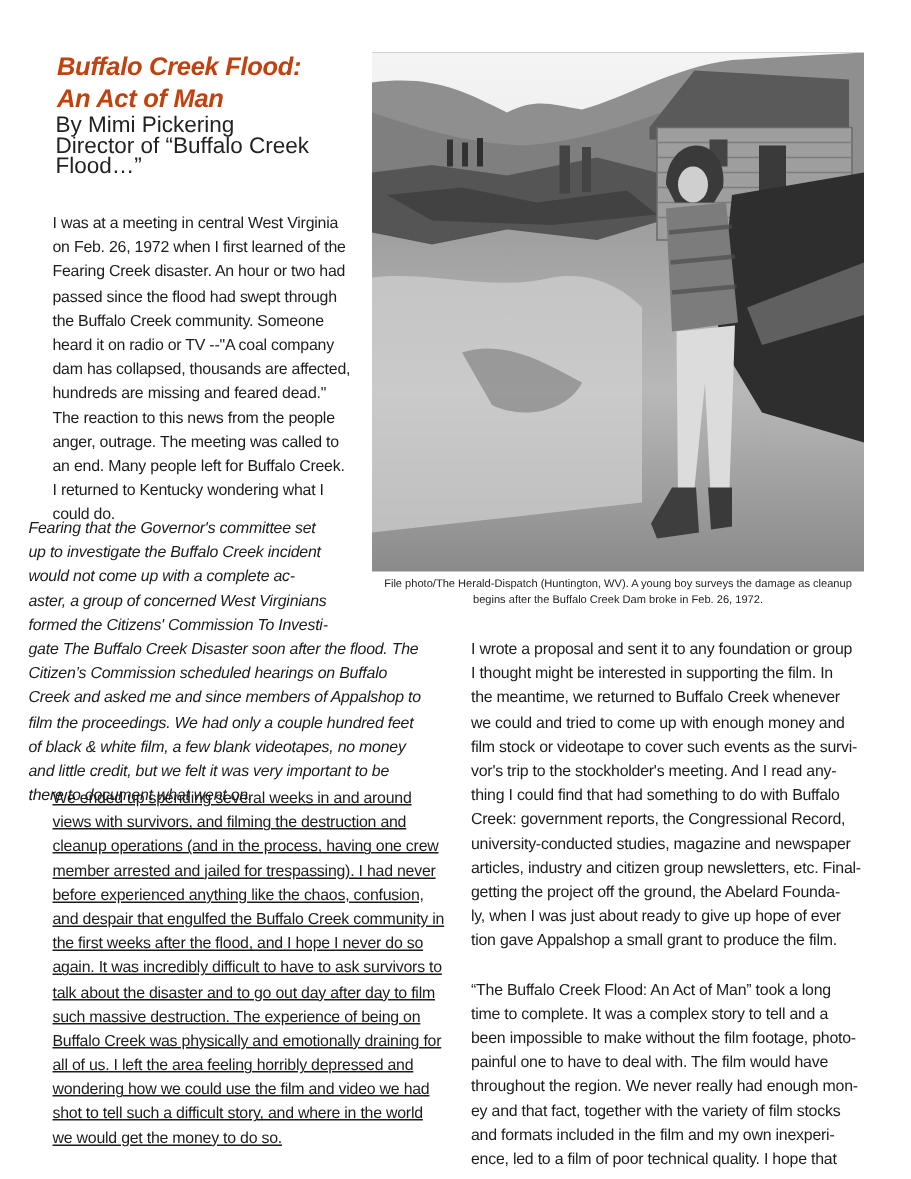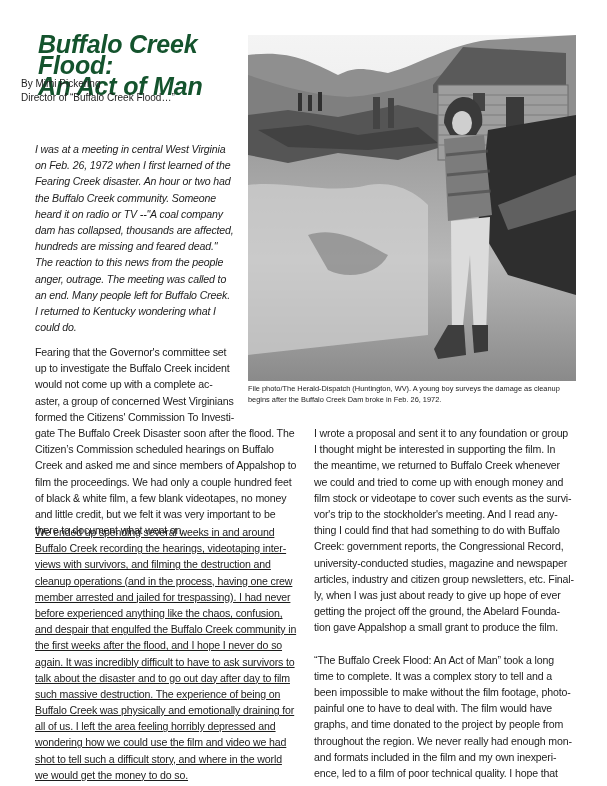--- a/index.html
+++ b/index.html
@@ -5,45 +5,45 @@
   html, body { margin: 0; padding: 0; background: #ffffff; }
   body {
     width: 607px; height: 786px; position: relative; overflow: hidden;
     font-family: "Liberation Sans", "DejaVu Sans", sans-serif;
     color: #1a1a1a;
   }
   .abs { position: absolute; }
   .title {
     left: 38px; top: 34px; width: 220px;
     font-weight: bold; font-style: italic;
-    font-size: 25px; line-height: 21px; color: #14532d;
+    font-size: 17px; line-height: 21px; color: #c2410c;
     letter-spacing: -0.2px;
   }
   .byline {
-    left: 21px; top: 77px; width: 210px;
-    font-size: 10px; line-height: 13.5px; color: #222;
+    left: 37px; top: 77px; width: 210px;
+    font-size: 15px; line-height: 13.5px; color: #222;
   }
   .para {
     font-size: 10.6px; line-height: 16.2px; color: #1c1c1c;
     letter-spacing: -0.15px;
     white-space: nowrap;
   }
   .para .ln { display: block; height: 16.2px; }
-  .p1 { left: 35px; top: 141px; font-style: italic; }
-  .p2 { left: 35px; top: 344px; }
+  .p1 { left: 35px; top: 141px; }
+  .p2 { left: 19px; top: 344px; font-style: italic; }
   .p3 { left: 35px; top: 524px; text-decoration: underline; }
   .p5 { left: 314px; top: 425px; }
 
   .photo {
     left: 248px; top: 35px; width: 328px; height: 346px;
     overflow: hidden; background: #9a9a9a;
   }
   .caption {
     left: 248px; top: 384px; width: 328px;
-    font-size: 7.4px; line-height: 10.5px; text-align: left; color: #222;
+    font-size: 7.4px; line-height: 10.5px; text-align: center; color: #222;
   }
 </style>
 </head>
 <body>
 
 <div class="abs title">
   <div>Buffalo Creek Flood:</div>
   <div>An Act of Man</div>
 </div>
 
@@ -117,20 +117,21 @@
 
 <div class="abs caption">
   <div>File photo/The Herald-Dispatch (Huntington, WV).  A young boy surveys the damage as cleanup</div>
   <div>begins after the Buffalo Creek Dam broke in Feb. 26, 1972.</div>
 </div>
 
 <div class="abs para p1">
   <span class="ln">I was at a meeting in central West Virginia</span>
   <span class="ln">on Feb. 26, 1972 when I first learned of the</span>
   <span class="ln">Fearing Creek disaster. An hour or two had</span>
+  <span class="ln">passed since the flood had swept through</span>
   <span class="ln">the Buffalo Creek community. Someone</span>
   <span class="ln">heard it on radio or TV --"A coal company</span>
   <span class="ln">dam has collapsed, thousands are affected,</span>
   <span class="ln">hundreds are missing and feared dead."</span>
   <span class="ln">The reaction to this news from the people</span>
   <span class="ln">anger, outrage. The meeting was called to</span>
   <span class="ln">an end. Many people left for Buffalo Creek.</span>
   <span class="ln">I returned to Kentucky wondering what I</span>
   <span class="ln">could do.</span>
 </div>
@@ -145,21 +146,20 @@
   <span class="ln">Citizen’s Commission scheduled hearings on Buffalo</span>
   <span class="ln">Creek and asked me and since members of Appalshop to</span>
   <span class="ln">film the proceedings. We had only a couple hundred feet</span>
   <span class="ln">of black &amp; white film, a few blank videotapes, no money</span>
   <span class="ln">and little credit, but we felt it was very important to be</span>
   <span class="ln">there to document what went on.</span>
 </div>
 
 <div class="abs para p3">
   <span class="ln">We ended up spending several weeks in and around</span>
-  <span class="ln">Buffalo Creek recording the hearings, videotaping inter-</span>
   <span class="ln">views with survivors, and filming the destruction and</span>
   <span class="ln">cleanup operations (and in the process, having one crew</span>
   <span class="ln">member arrested and jailed for trespassing). I had never</span>
   <span class="ln">before experienced anything like the chaos, confusion,</span>
   <span class="ln">and despair that engulfed the Buffalo Creek community in</span>
   <span class="ln">the first weeks after the flood, and I hope I never do so</span>
   <span class="ln">again. It was incredibly difficult to have to ask survivors to</span>
   <span class="ln">talk about the disaster and to go out day after day to film</span>
   <span class="ln">such massive destruction. The experience of being on</span>
   <span class="ln">Buffalo Creek was physically and emotionally draining for</span>
@@ -173,26 +173,26 @@
   <span class="ln">I wrote a proposal and sent it to any foundation or group</span>
   <span class="ln">I thought might be interested in supporting the film. In</span>
   <span class="ln">the meantime, we returned to Buffalo Creek whenever</span>
   <span class="ln">we could and tried to come up with enough money and</span>
   <span class="ln">film stock or videotape to cover such events as the survi-</span>
   <span class="ln">vor's trip to the stockholder's meeting. And I read any-</span>
   <span class="ln">thing I could find that had something to do with Buffalo</span>
   <span class="ln">Creek: government reports, the Congressional Record,</span>
   <span class="ln">university-conducted studies, magazine and newspaper</span>
   <span class="ln">articles, industry and citizen group newsletters, etc. Final-</span>
+  <span class="ln">getting the project off the ground, the Abelard Founda-</span>
   <span class="ln">ly, when I was just about ready to give up hope of ever</span>
-  <span class="ln">getting the project off the ground, the Abelard Founda-</span>
   <span class="ln">tion gave Appalshop a small grant to produce the film.</span>
   <span class="ln"></span>
   <span class="ln">“The Buffalo Creek Flood: An Act of Man” took a long</span>
   <span class="ln">time to complete. It was a complex story to tell and a</span>
   <span class="ln">been impossible to make without the film footage, photo-</span>
   <span class="ln">painful one to have to deal with. The film would have</span>
-  <span class="ln">graphs, and time donated to the project by people from</span>
   <span class="ln">throughout the region. We never really had enough mon-</span>
+  <span class="ln">ey and that fact, together with the variety of film stocks</span>
   <span class="ln">and formats included in the film and my own inexperi-</span>
   <span class="ln">ence, led to a film of poor technical quality. I hope that</span>
 
 </div>
 
 </body></html>

